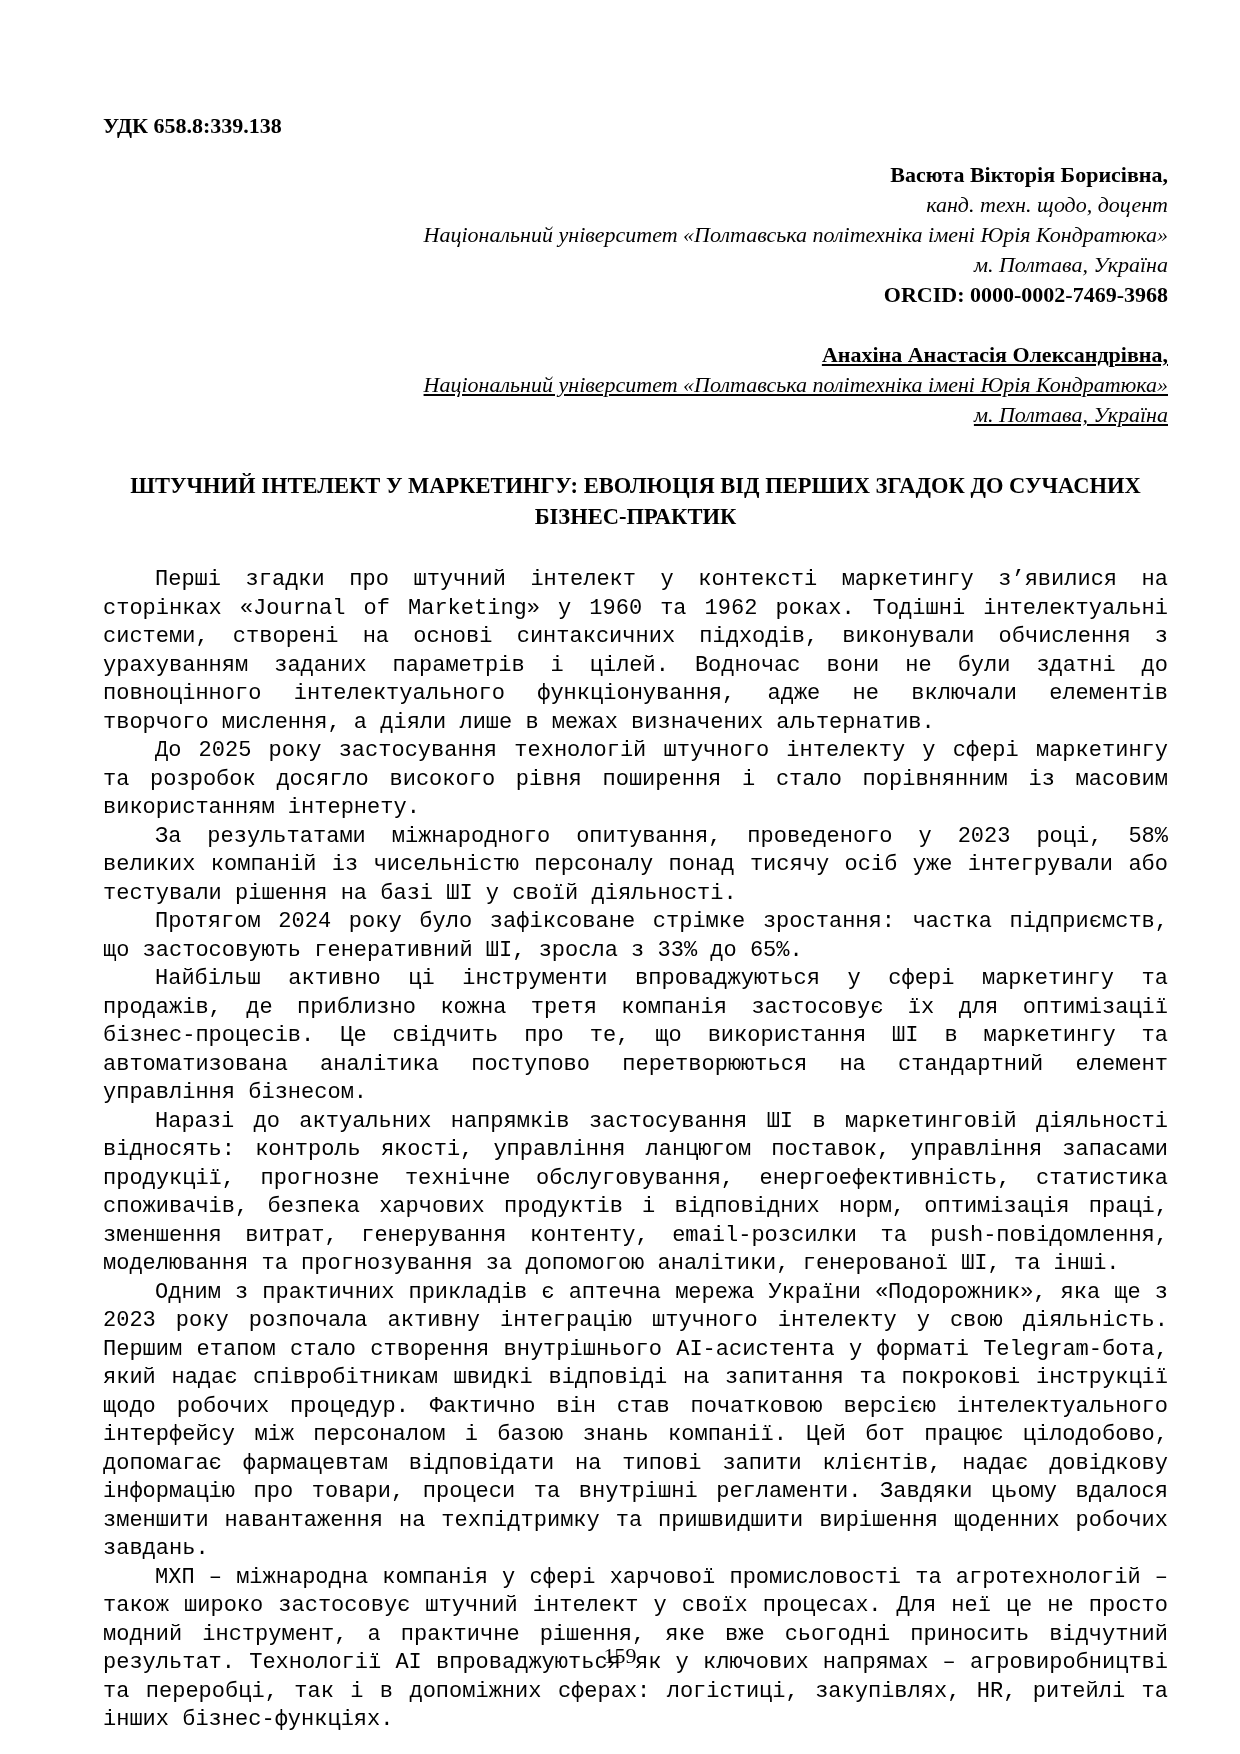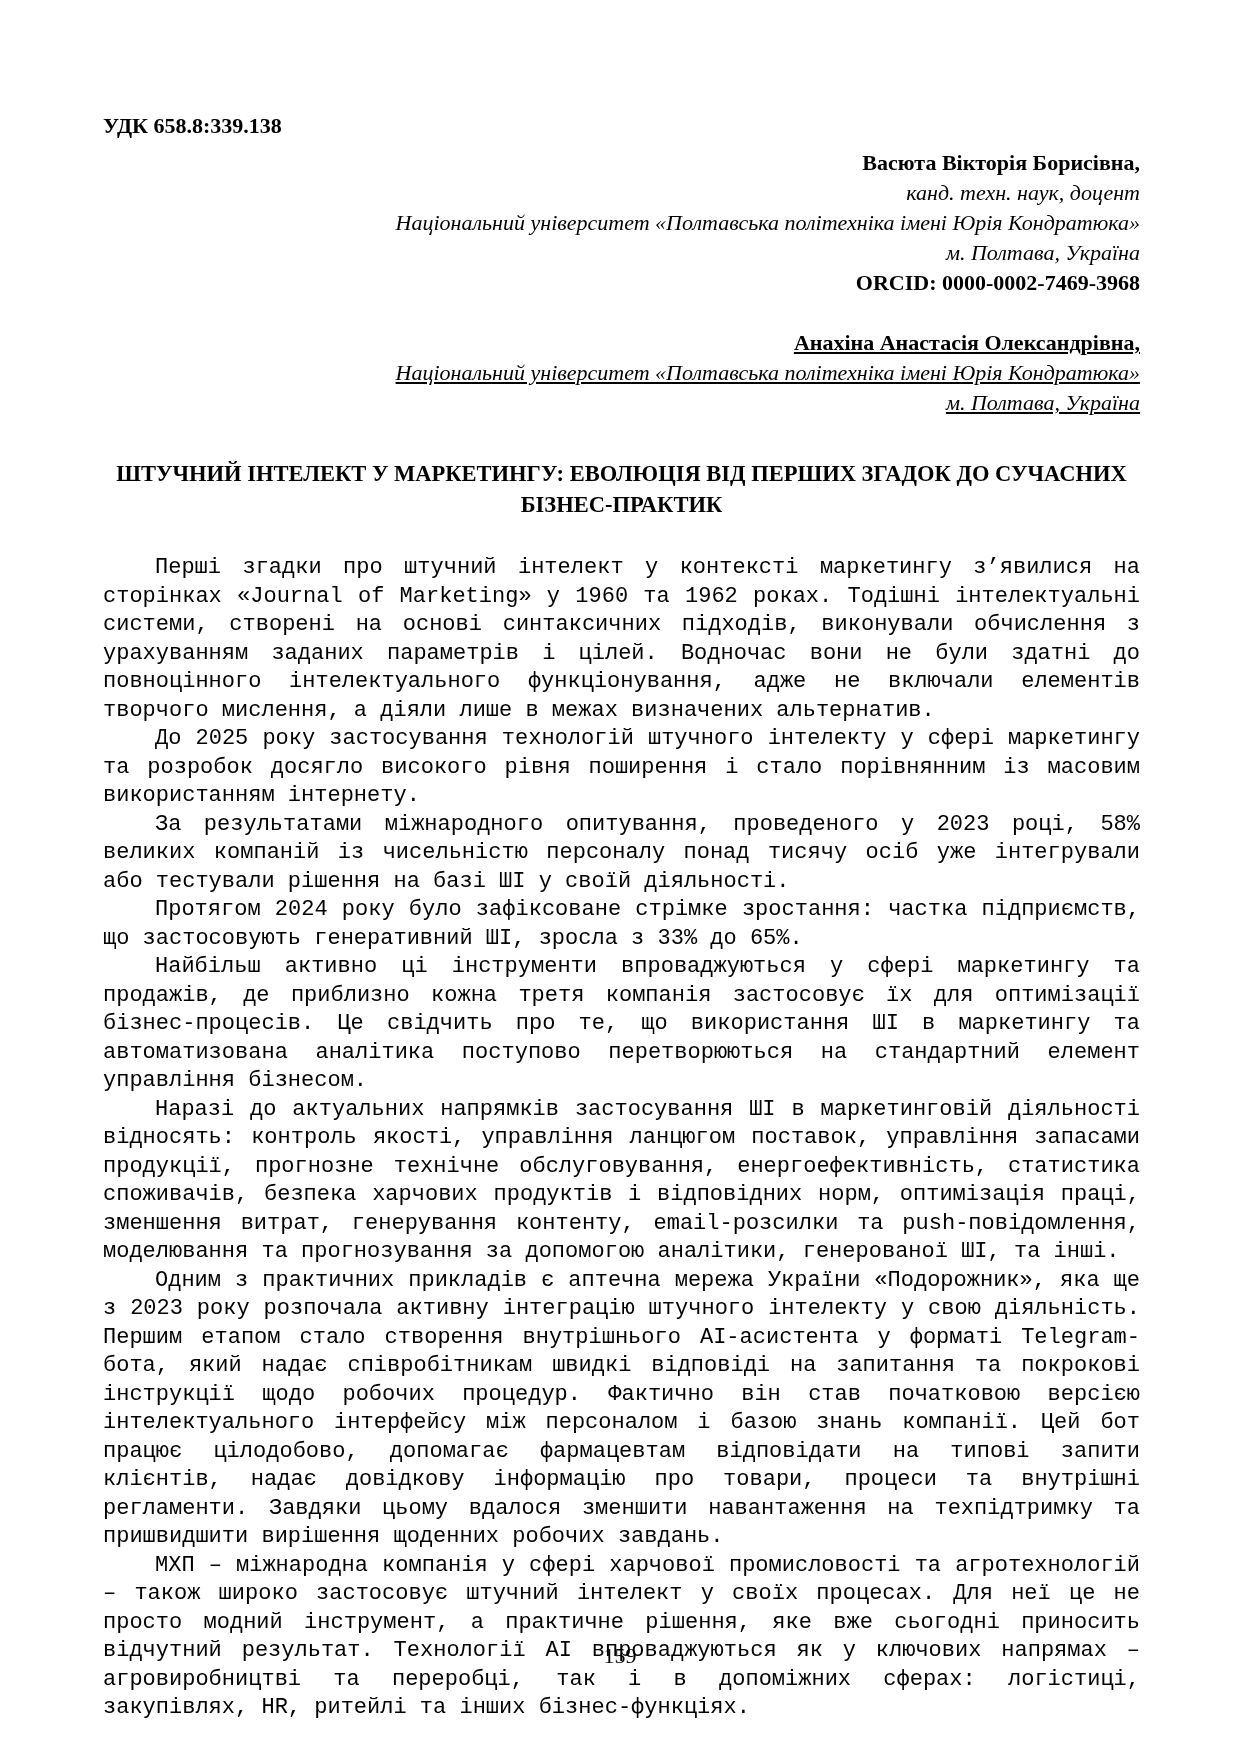--- a/index.html
+++ b/index.html
@@ -6,35 +6,35 @@
   html, body {
     background: #ffffff;
     font-family: "Liberation Serif", "DejaVu Serif", serif;
     color: #000000;
   }
   .page {
     position: relative;
     width: 1240px;
     height: 1754px;
     background: #ffffff;
-    padding: 112px 100px 0 103px;
+    padding: 112px 72px 0 103px;
     overflow: hidden;
   }
   .udc {
     font-weight: bold;
     font-size: 22px;
     line-height: 28px;
     text-align: left;
   }
   .author-block {
     text-align: right;
     font-size: 22px;
     line-height: 30px;
   }
-  .author-block.first { margin-top: 8px; }
+  .author-block.first { margin-top: 20px; }
   .author-block.second { margin-top: 30px; text-decoration: underline; }
   .bold { font-weight: bold; }
   .italic { font-style: italic; }
   .title {
     margin-top: 40px;
     text-align: center;
     font-weight: bold;
     font-size: 22.5px;
     line-height: 31px;
   }
@@ -61,21 +61,21 @@
 </style>
 </head>
 <body>
 
 <div class="page">
 
   <div class="udc">УДК 658.8:339.138</div>
 
   <div class="author-block first">
     <div class="bold">Васюта Вікторія Борисівна,</div>
-    <div class="italic">канд. техн. наук, доцент</div>
+    <div class="italic">канд. техн. щодо, доцент</div>
     <div class="italic">Національний університет «Полтавська політехніка імені Юрія Кондратюка»</div>
     <div class="italic">м. Полтава, Україна</div>
     <div class="bold">ORCID: 0000-0002-7469-3968</div>
   </div>
 
   <div class="author-block second">
     <div class="bold">Анахіна Анастасія Олександрівна,</div>
     <div class="italic">Національний університет «Полтавська політехніка імені Юрія Кондратюка»</div>
     <div class="italic">м. Полтава, Україна</div>
   </div>

